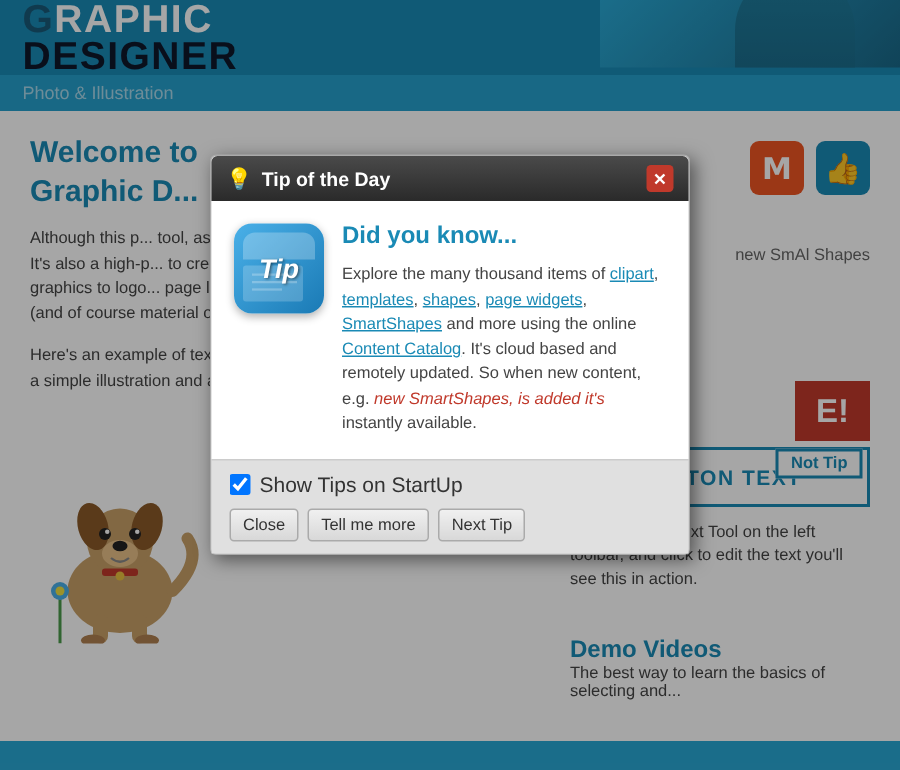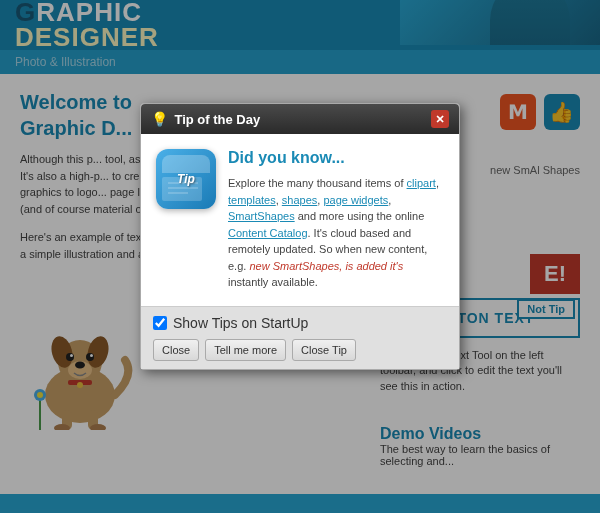--- a/index.html
+++ b/index.html
@@ -30,21 +30,21 @@
     }
 
     .bg-logo {
       color: white;
       font-size: 26px;
       font-weight: bold;
       letter-spacing: 1px;
     }
 
     .bg-logo span {
-      color: #fef9c3;
+      color: #0f172a;
       font-weight: bold;
     }
 
     .bg-subtitle {
       color: #a8d8ea;
       font-size: 12px;
       padding: 5px 15px;
       background: #25a0cc;
     }
 
@@ -466,21 +466,21 @@
       <div class="dialog-titlebar-left">
         <span class="dialog-title-icon">💡</span>
         <span class="dialog-title-text">Tip of the Day</span>
       </div>
       <button class="dialog-close-btn">✕</button>
     </div>
 
     <div class="dialog-body">
 
       <div class="dialog-tip-icon">
-        <span style="position:relative; z-index:1; font-size:12px; font-weight:bold; color:white; text-shadow:1px 1px 2px rgba(0,0,0,0.5);text-align:right;">Tip</span>
+        <span style="position:relative; z-index:1; font-size:18px; font-weight:bold; color:white; text-shadow:1px 1px 2px rgba(0,0,0,0.5);text-align:right;">Tip</span>
 
         <svg style="position:absolute; bottom:4px; left:4px; opacity:0.4;" width="52" height="32" viewBox="0 0 52 32">
           <rect x="2" y="4" width="40" height="24" rx="2" fill="white" opacity="0.5"></rect>
           <line x1="8" y1="10" x2="38" y2="10" stroke="white" stroke-width="1.5"></line>
           <line x1="8" y1="15" x2="38" y2="15" stroke="white" stroke-width="1.5"></line>
           <line x1="8" y1="20" x2="28" y2="20" stroke="white" stroke-width="1.5"></line>
         </svg>
       </div>
 
       <div class="dialog-text-area">
@@ -492,18 +492,18 @@
     </div>
 
     <div class="dialog-footer">
       <div class="dialog-checkbox-row">
         <input type="checkbox" class="dialog-checkbox" checked="" style="">
         <label class="dialog-checkbox-label">Show Tips on StartUp</label>
       </div>
       <div class="dialog-buttons">
         <button class="dialog-btn">Close</button>
         <button class="dialog-btn">Tell me more</button>
-        <button class="dialog-btn">Close Tip</button>
+        <button class="dialog-btn">Next Tip</button>
       </div>
     </div>
 
   </div>
 </div>
 
 </body></html>

